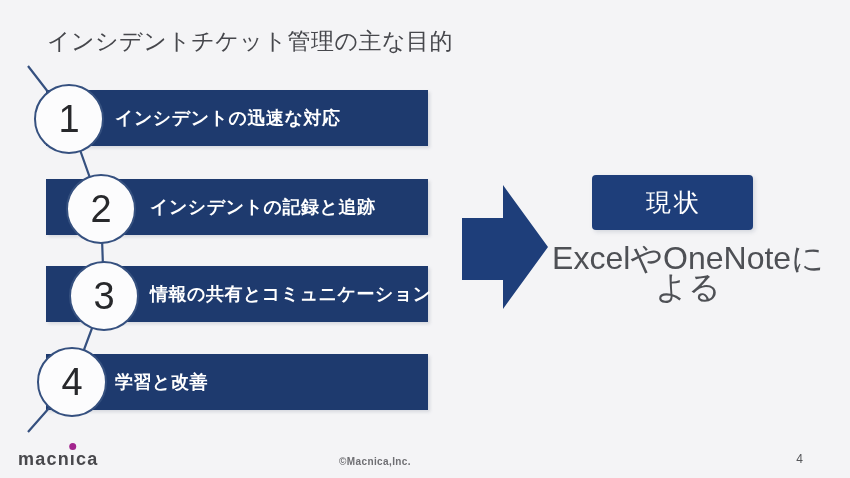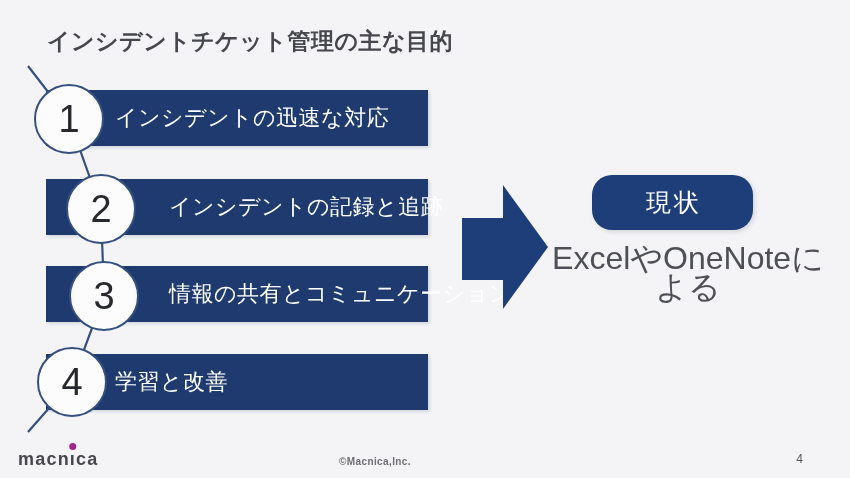--- a/index.html
+++ b/index.html
@@ -27,21 +27,21 @@
     width: 850px;
     height: 478px;
     background: var(--background);
     overflow: hidden;
   }
   .title {
     position: absolute;
     left: 47px;
     top: 26px;
     font-size: 23px;
-    font-weight: 700;
+    font-weight: 400;
     letter-spacing: 0.5px;
     color: var(--title-gray);
   }
   .connector-svg {
     position: absolute;
     left: 0; top: 0;
     width: 850px; height: 478px;
     z-index: 2;
     pointer-events: none;
   }
@@ -64,27 +64,27 @@
     align-items: center;
     z-index: 1;
     box-shadow: 2px 2px 3px rgba(140,148,165,0.28);
   }
   .bar-1 { top: 90px; }
   .bar-2 { top: 179px; }
   .bar-3 { top: 266px; }
   .bar-4 { top: 354px; }
   .bar-label {
     color: var(--bar-text);
-    font-size: 22px;
-    font-weight: 400;
+    font-size: 18px;
+    font-weight: 700;
     letter-spacing: 0.5px;
     white-space: nowrap;
   }
   .bar-1 .bar-label, .bar-4 .bar-label { padding-left: 69px; }
-  .bar-2 .bar-label, .bar-3 .bar-label { padding-left: 104px; margin-left: 19px; }
+  .bar-2 .bar-label, .bar-3 .bar-label { padding-left: 104px; }
   .circle {
     position: absolute;
     width: 70px;
     height: 70px;
     border-radius: 50%;
     background: #fcfcfd;
     border: 2px solid var(--line-navy);
     display: flex;
     align-items: center;
     justify-content: center;
@@ -100,21 +100,21 @@
     color: var(--number-gray);
     line-height: 1;
   }
   .badge {
     position: absolute;
     left: 592px;
     top: 175px;
     width: 161px;
     height: 55px;
     background: var(--badge-navy);
-    border-radius: 20px;
+    border-radius: 4px;
     display: flex;
     align-items: center;
     justify-content: center;
     box-shadow: 2px 2px 4px rgba(140,148,165,0.3);
   }
   .badge-label {
     color: #ffffff;
     font-size: 25px;
     letter-spacing: 3px;
     padding-left: 3px;

